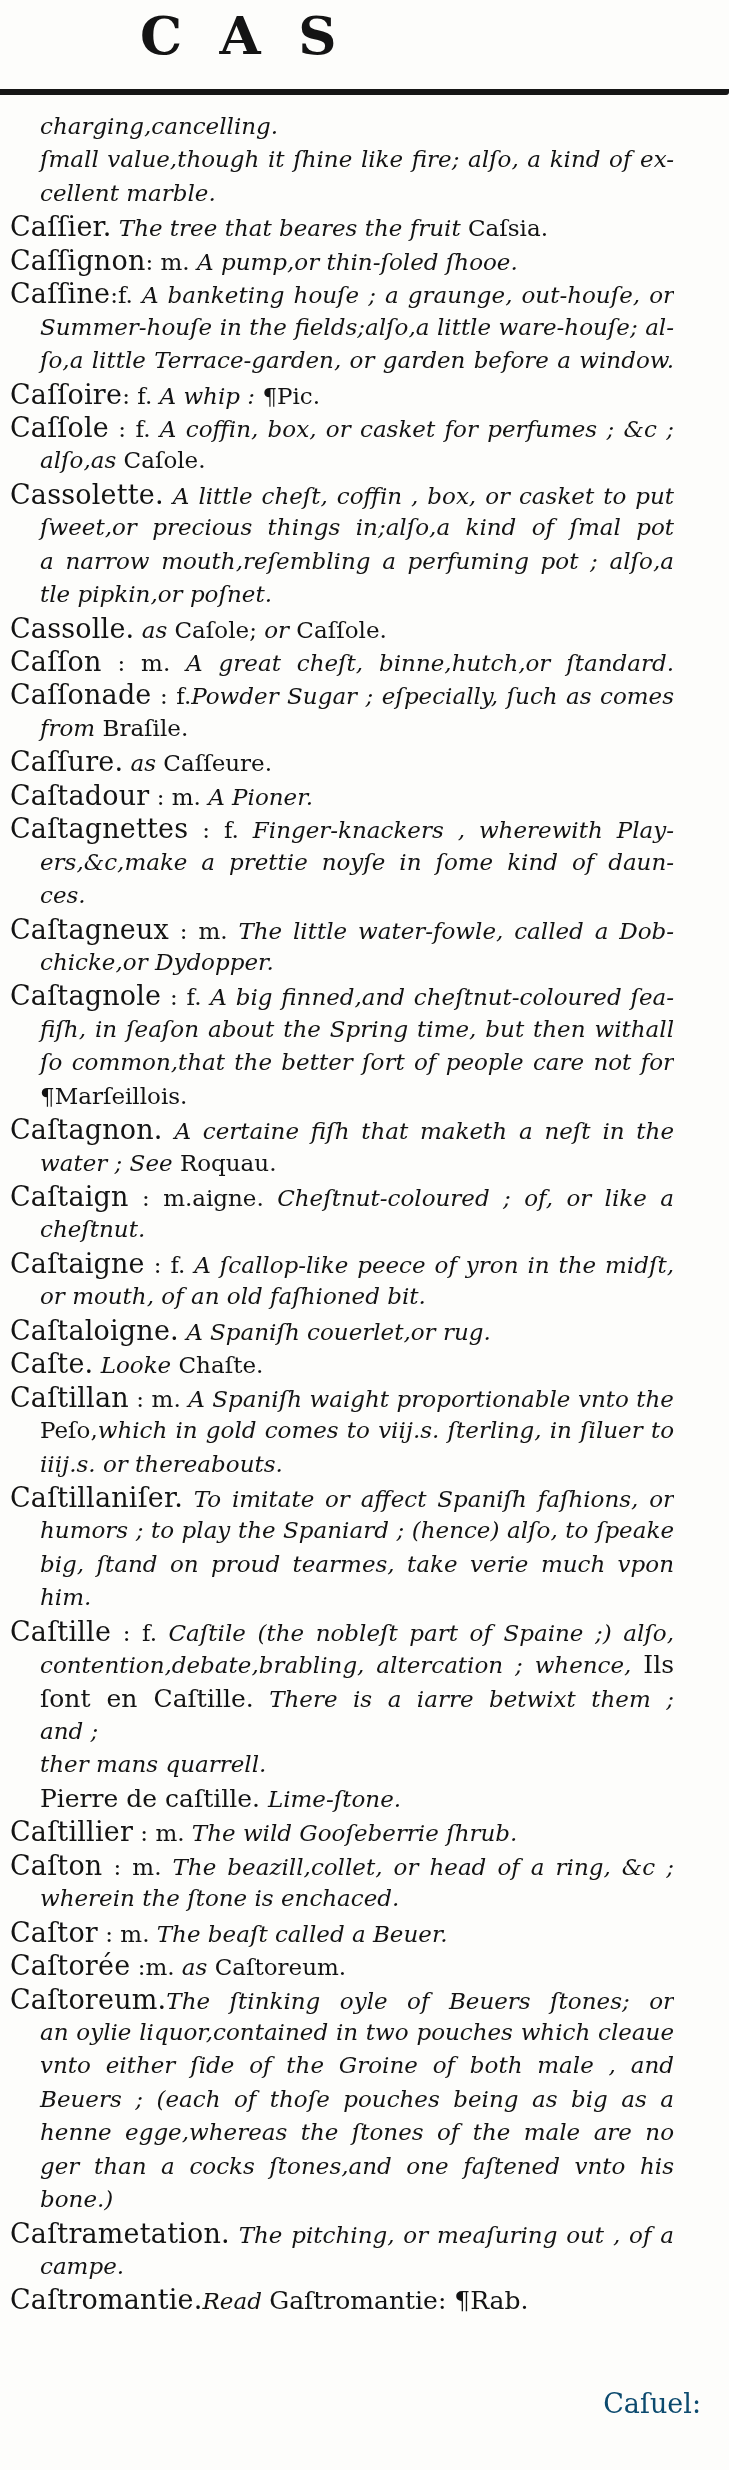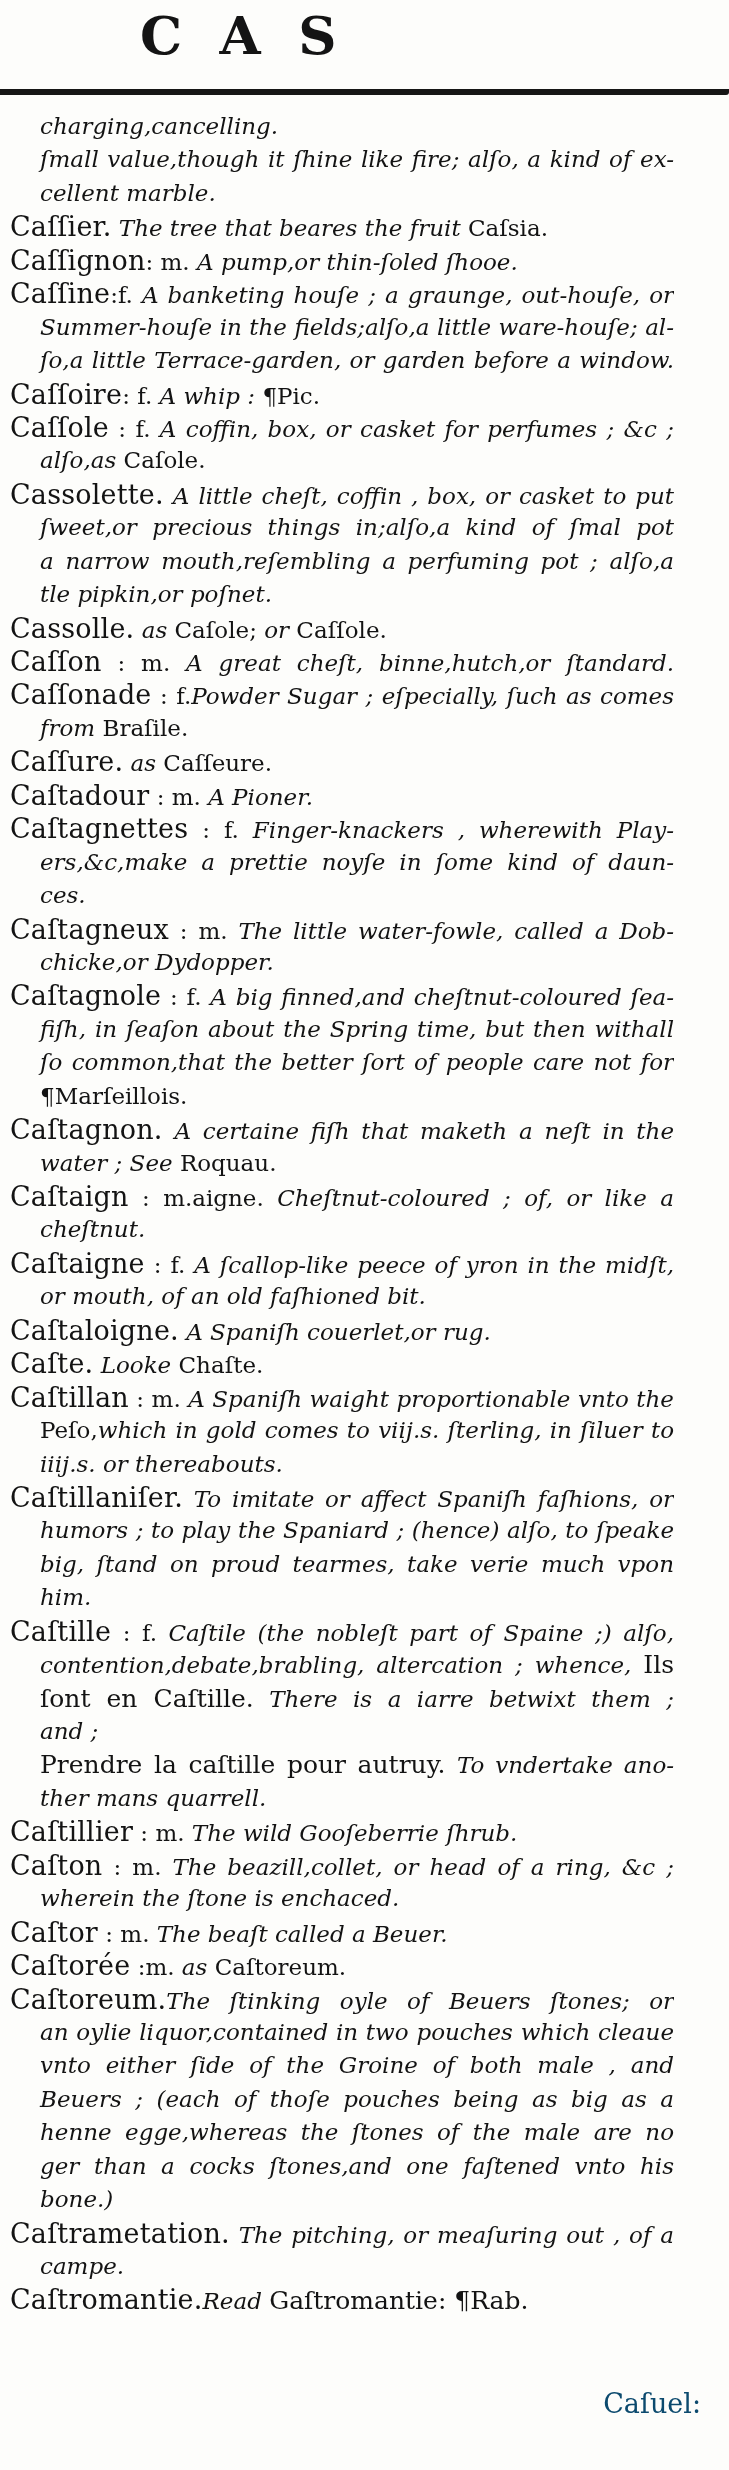--- a/index.html
+++ b/index.html
@@ -92,22 +92,22 @@
       <div class="ln ind just"><span class="s-rom">Peſo,</span><span class="s-it">which in gold comes to viij.s. ſterling, in ſiluer to</span></div>
       <div class="ln ind"><span class="s-it">iiij.s. or thereabouts.</span></div>
       <div class="ln just"><span class="s-hw">Caſtillaniſer.</span><span class="s-it"> To imitate or affect Spaniſh faſhions, or</span></div>
       <div class="ln ind just"><span class="s-it">humors ; to play the Spaniard ; (hence) alſo, to ſpeake</span></div>
       <div class="ln ind just"><span class="s-it">big, ſtand on proud tearmes, take verie much vpon</span></div>
       <div class="ln ind"><span class="s-it">him.</span></div>
       <div class="ln just"><span class="s-hw">Caſtille</span><span class="s-rom"> : f. </span><span class="s-it">Caſtile (the nobleſt part of Spaine ;) alſo,</span></div>
       <div class="ln ind just"><span class="s-it">contention,debate,brabling, altercation ; whence, </span><span class="s-rom2">Ils</span></div>
       <div class="ln ind just"><span class="s-rom2">ſont en Caſtille.</span><span class="s-it"> There is a iarre betwixt them ;</span></div>
       <div class="ln ind"><span class="s-it">and ;</span></div>
-      <div class="ln ind just"><span class="s-rom2">Prendre la caſtille pour autruy. </span><span class="s-it">To vndertake ano-</span></div>
       <div class="ln ind"><span class="s-it">ther mans quarrell.</span></div>
+      <div class="ln ind"><span class="s-rom2">Pierre de caſtille. </span><span class="s-it">Lime-ſtone.</span></div>
       <div class="ln"><span class="s-hw">Caſtillier</span><span class="s-rom"> : m. </span><span class="s-it">The wild Gooſeberrie ſhrub.</span></div>
       <div class="ln just"><span class="s-hw">Caſton</span><span class="s-rom"> : m. </span><span class="s-it">The beazill,collet, or head of a ring, &amp;c ;</span></div>
       <div class="ln ind"><span class="s-it">wherein the ſtone is enchaced.</span></div>
       <div class="ln"><span class="s-hw">Caſtor</span><span class="s-rom"> : m. </span><span class="s-it">The beaſt called a Beuer.</span></div>
       <div class="ln"><span class="s-hw">Caſtorée</span><span class="s-rom"> :m. </span><span class="s-it">as </span><span class="s-rom">Caſtoreum.</span></div>
       <div class="ln just"><span class="s-hw">Caſtoreum.</span><span class="s-it">The ſtinking oyle of Beuers ſtones; or rather</span></div>
       <div class="ln ind just"><span class="s-it">an oylie liquor,contained in two pouches which cleaue</span></div>
       <div class="ln ind just"><span class="s-it">vnto either ſide of the Groine of both male , and female,</span></div>
       <div class="ln ind just"><span class="s-it">Beuers ; (each of thoſe pouches being as big as a large</span></div>
       <div class="ln ind just"><span class="s-it">henne egge,whereas the ſtones of the male are no big-</span></div>

